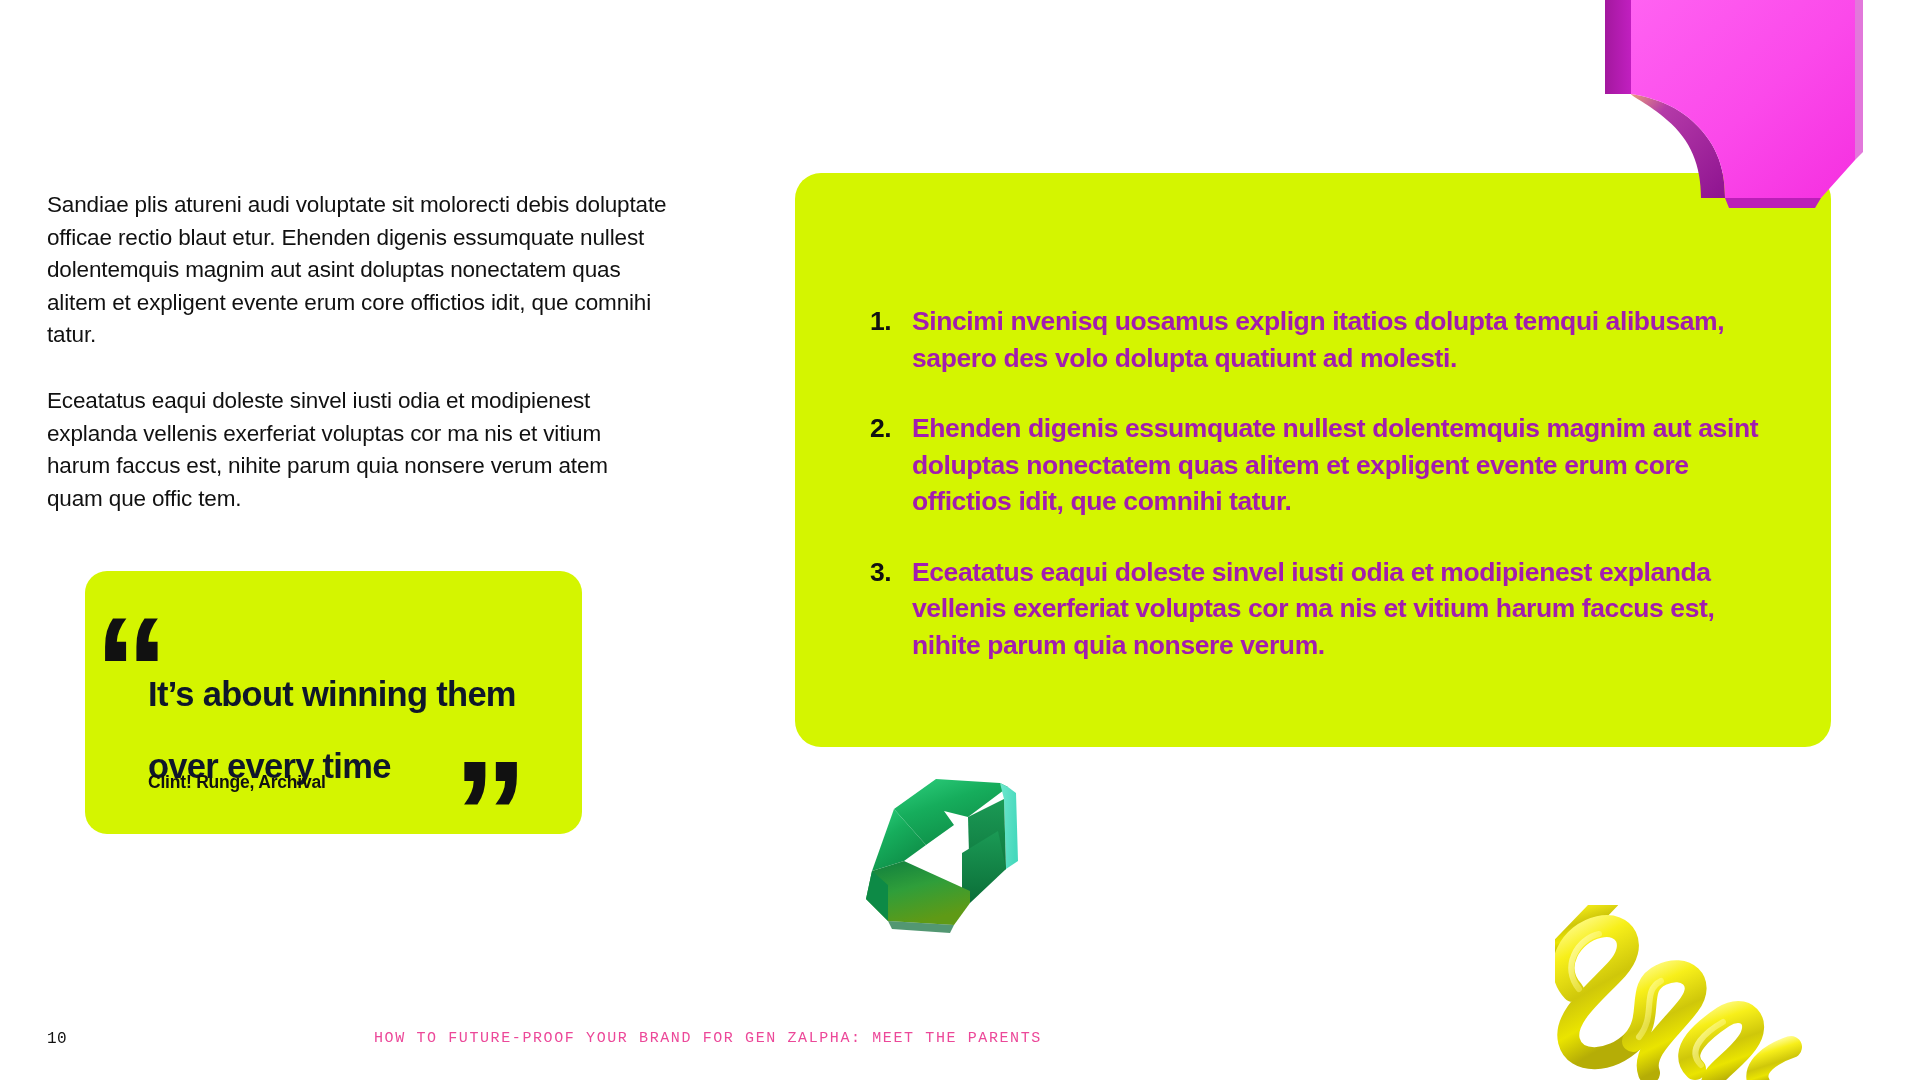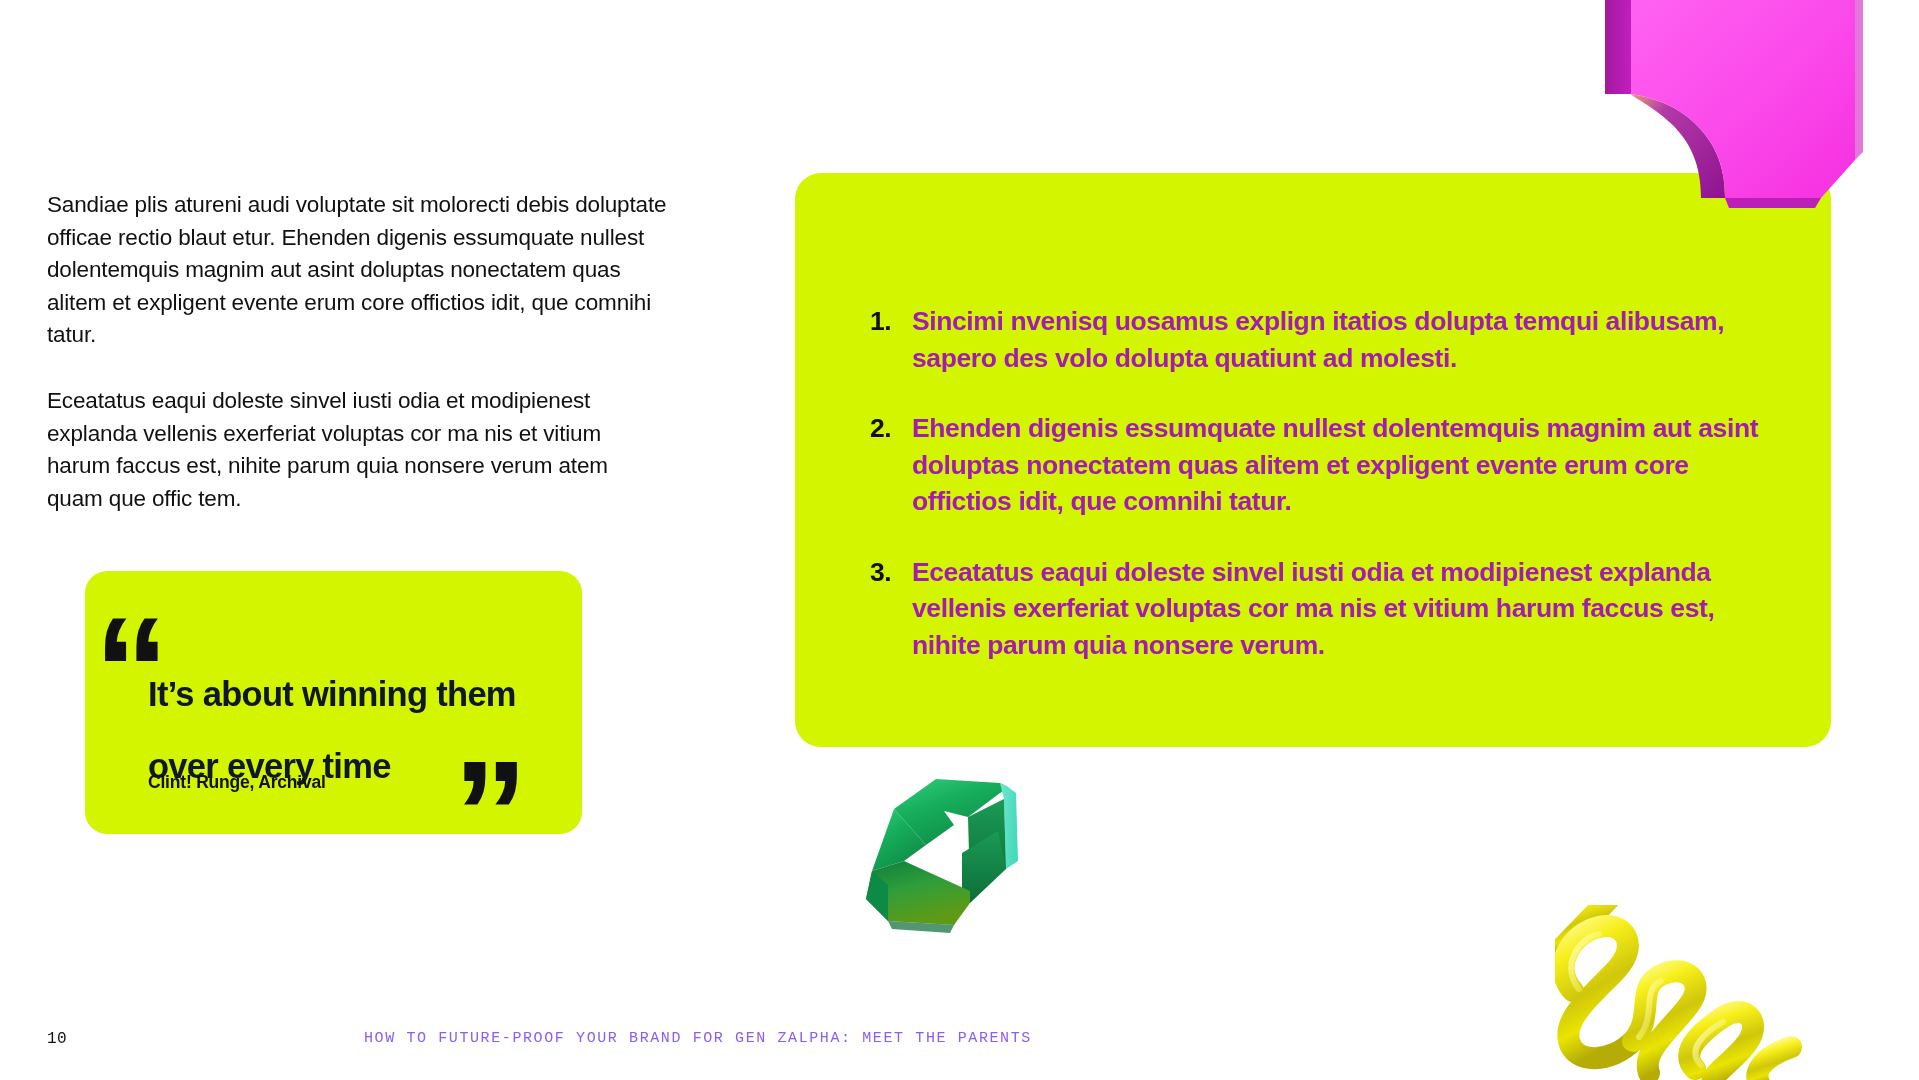--- a/index.html
+++ b/index.html
@@ -173,24 +173,24 @@
   .page-num {
     position:absolute;
     left:47px; top:20px;
     font-family:"Liberation Mono", monospace;
     font-size:16px;
     color:#111111;
     letter-spacing:0.5px;
   }
   .footer-title {
     position:absolute;
-    left:364px; top:20px;
+    left:374px; top:20px;
     font-family:"Liberation Mono", monospace;
     font-size:15px;
-    color:#8b5cf6;
+    color:#ec4899;
     letter-spacing:1.6px;
     white-space:nowrap;
   }
 </style>
 </head>
 <body>
 
 <div class="slide">
 
   <div class="left-col">

